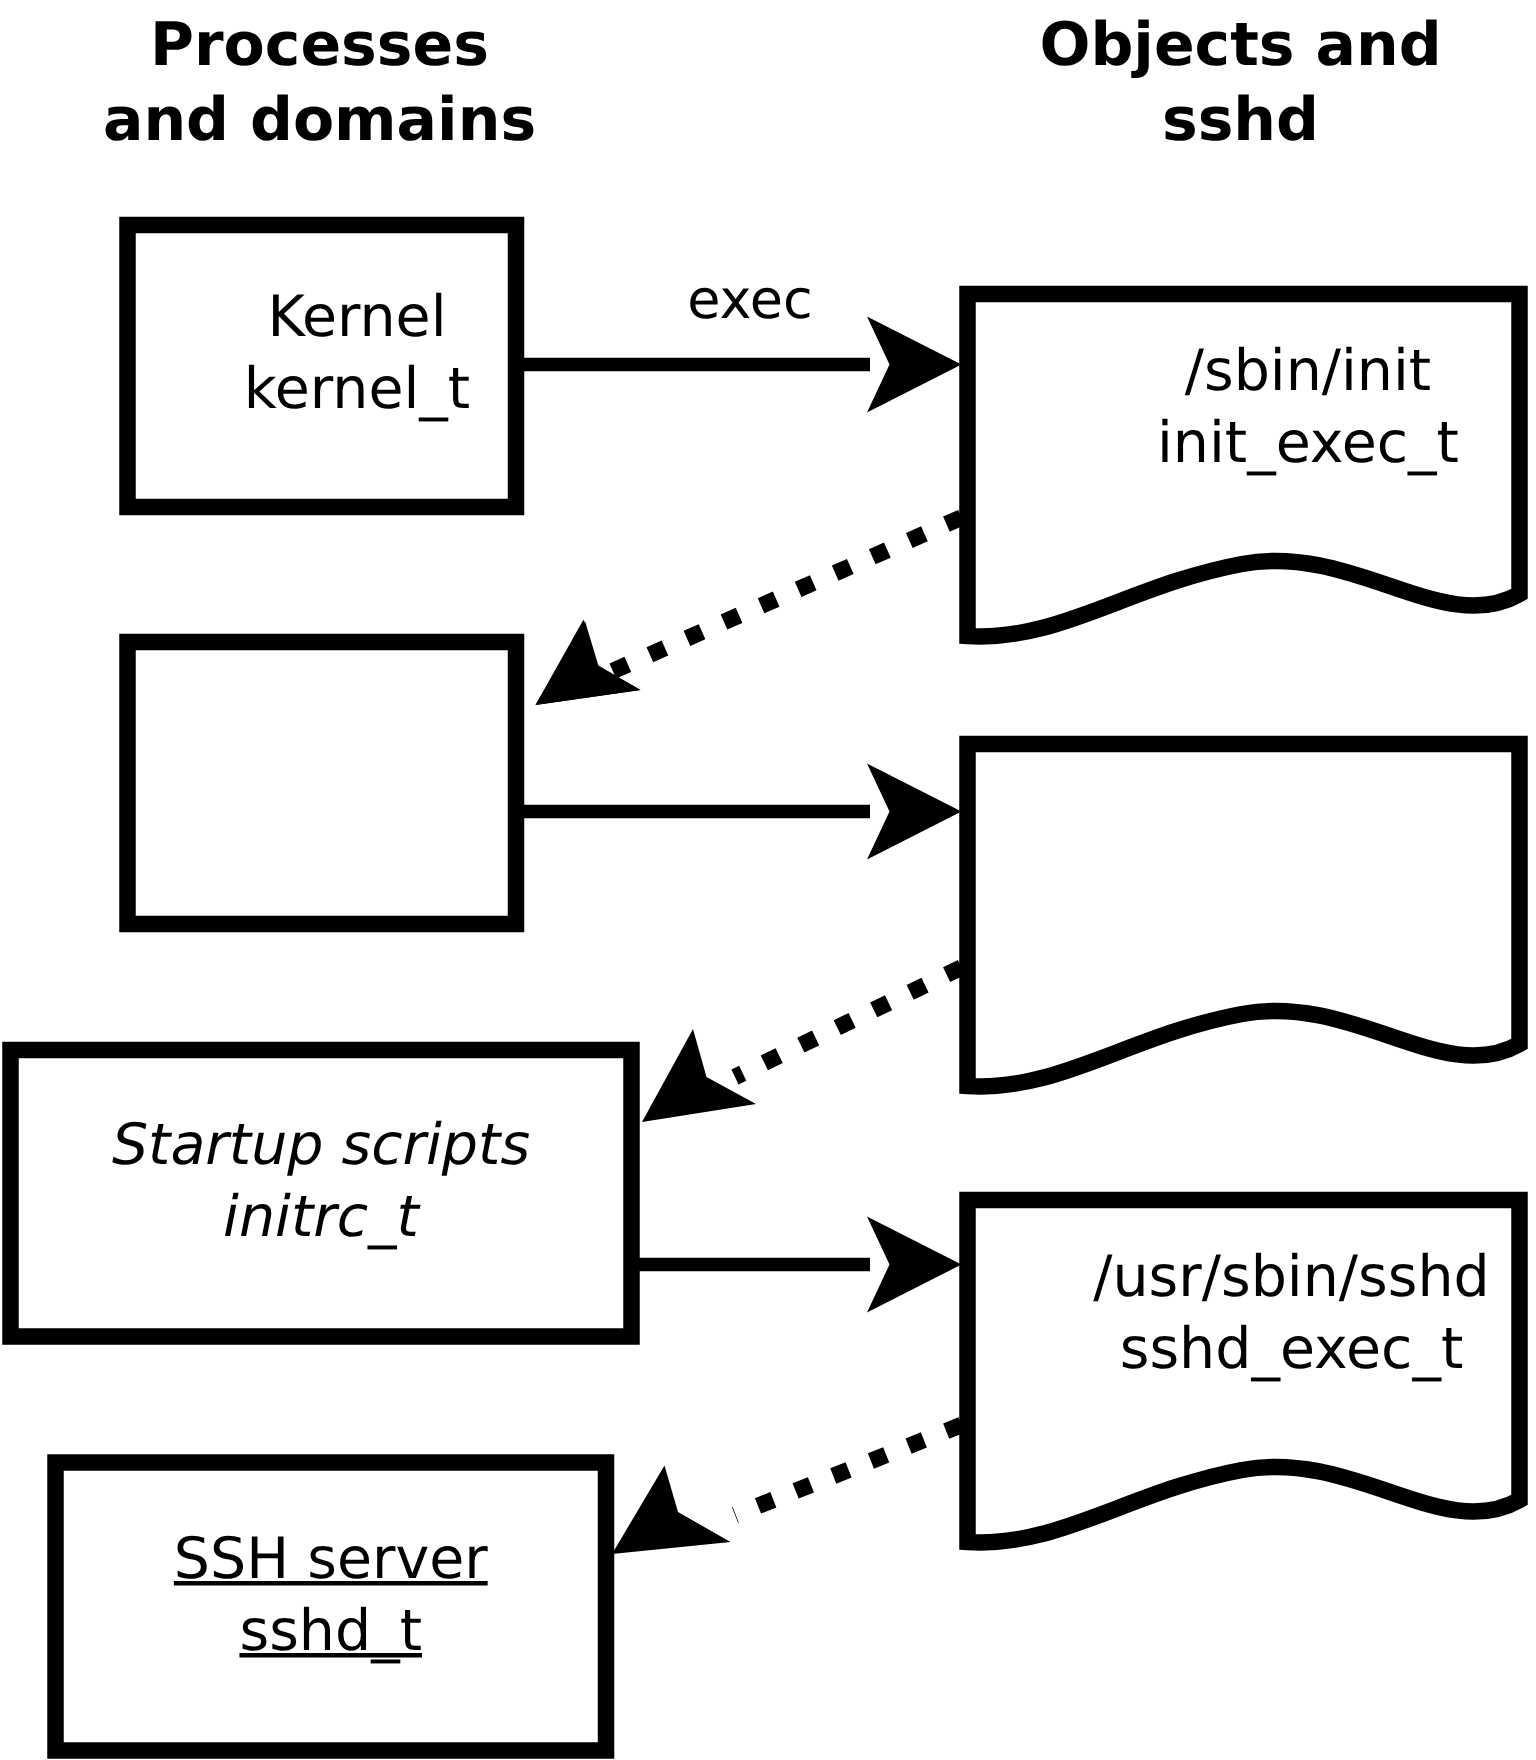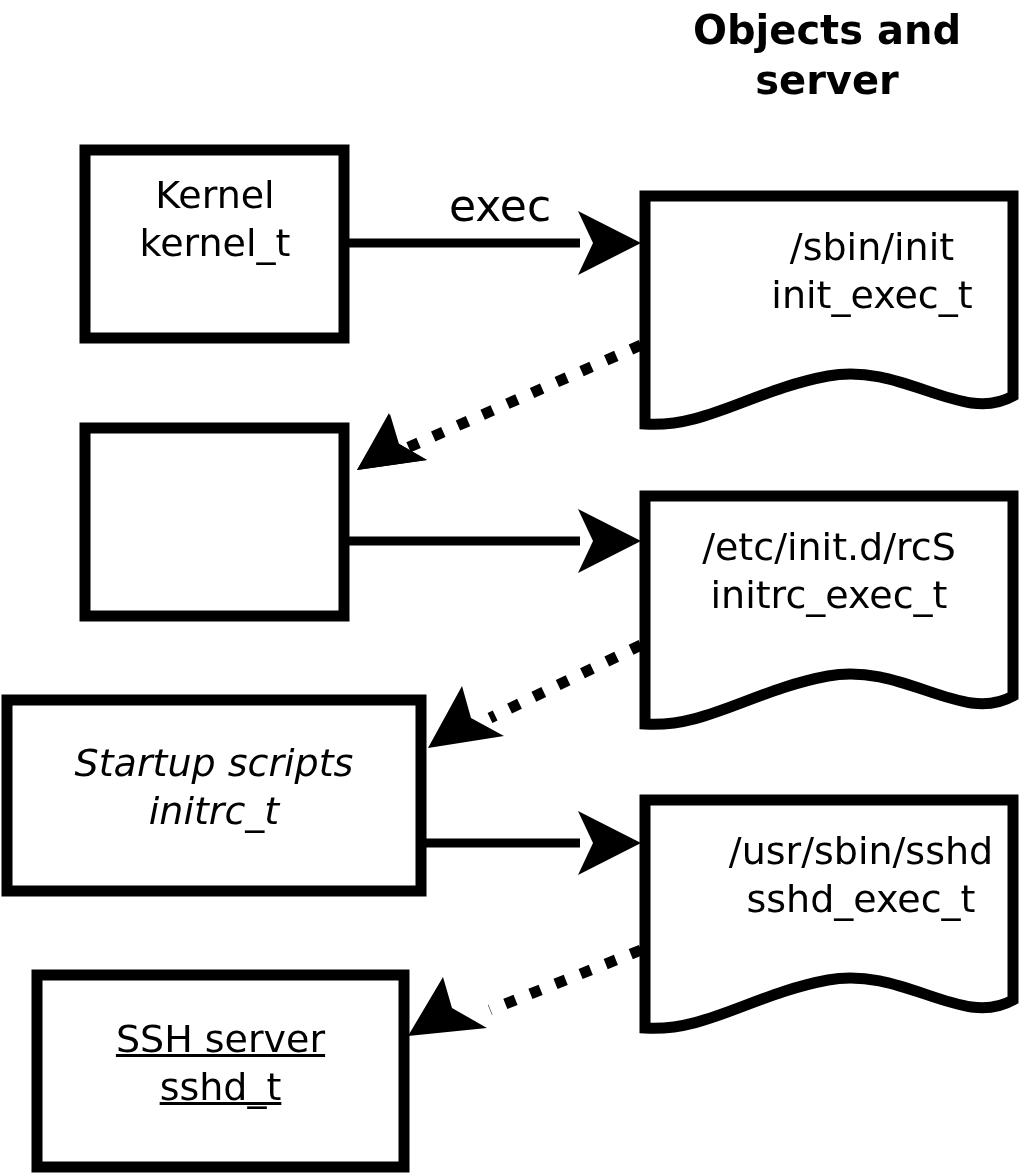--- a/index.html
+++ b/index.html
@@ -38,21 +38,21 @@
   .node-label {
     font-family: "DejaVu Sans", sans-serif;
     font-weight: normal;
     font-size: 38px;
     line-height: 1.26;
     text-align: center;
     white-space: pre-line;
   }
   .edge-label {
     font-family: "DejaVu Sans", sans-serif;
-    font-size: 44px;
+    font-size: 36px;
     text-align: center;
     white-space: nowrap;
   }
   .abs { position: absolute; }
 </style>
 </head>
 <body>
 
 <div id="diagram-root">
 
@@ -103,38 +103,38 @@
       <line x1="641" y1="645" x2="490" y2="718" stroke="#000000" stroke-width="11" stroke-dasharray="11 16" stroke-linecap="butt"></line>
       <path d="M 428 748 L 504 736 L 471 718 L 462 686 Z" fill="#000000"></path>
     </g>
 
     <g>
       <line x1="641" y1="950" x2="490" y2="1010" stroke="#000000" stroke-width="11" stroke-dasharray="11 16" stroke-linecap="butt"></line>
       <path d="M 408 1036 L 487 1028 L 452 1008 L 443 977 Z" fill="#000000"></path>
     </g>
   </svg>
 
+  <div class="abs col-header" style="left:40px; top:6px; width:346px;">Processes
+and domains</div>
 
   <div class="abs col-header" style="left:640px; top:6px; width:374px;">Objects and
-server</div>
+sshd</div>
 
-  <div class="abs node-label" style="left:90px; top:172px; width:250px;">Kernel
+  <div class="abs node-label" style="left:90px; top:188px; width:250px;padding-left:23px;">Kernel
 kernel_t</div>
 
 
   <div class="abs node-label" style="left:12px; top:740px; width:404px;font-style:italic;">Startup scripts
 initrc_t</div>
 
   <div class="abs node-label" style="left:42px; top:1016px; width:357px;text-decoration:underline;">SSH server
 sshd_t</div>
 
   <div class="abs node-label" style="left:650px; top:224px; width:402px;padding-left:21px;">/sbin/init
 init_exec_t</div>
 
-  <div class="abs node-label" style="left:650px; top:524px; width:358px;">/etc/init.d/rcS
-initrc_exec_t</div>
 
   <div class="abs node-label" style="left:650px; top:828px; width:422px;">/usr/sbin/sshd
 sshd_exec_t</div>
 
   <div class="abs edge-label" style="left:380px; top:180px; width:240px;">exec</div>
 
 </div>
 
 </body></html>

